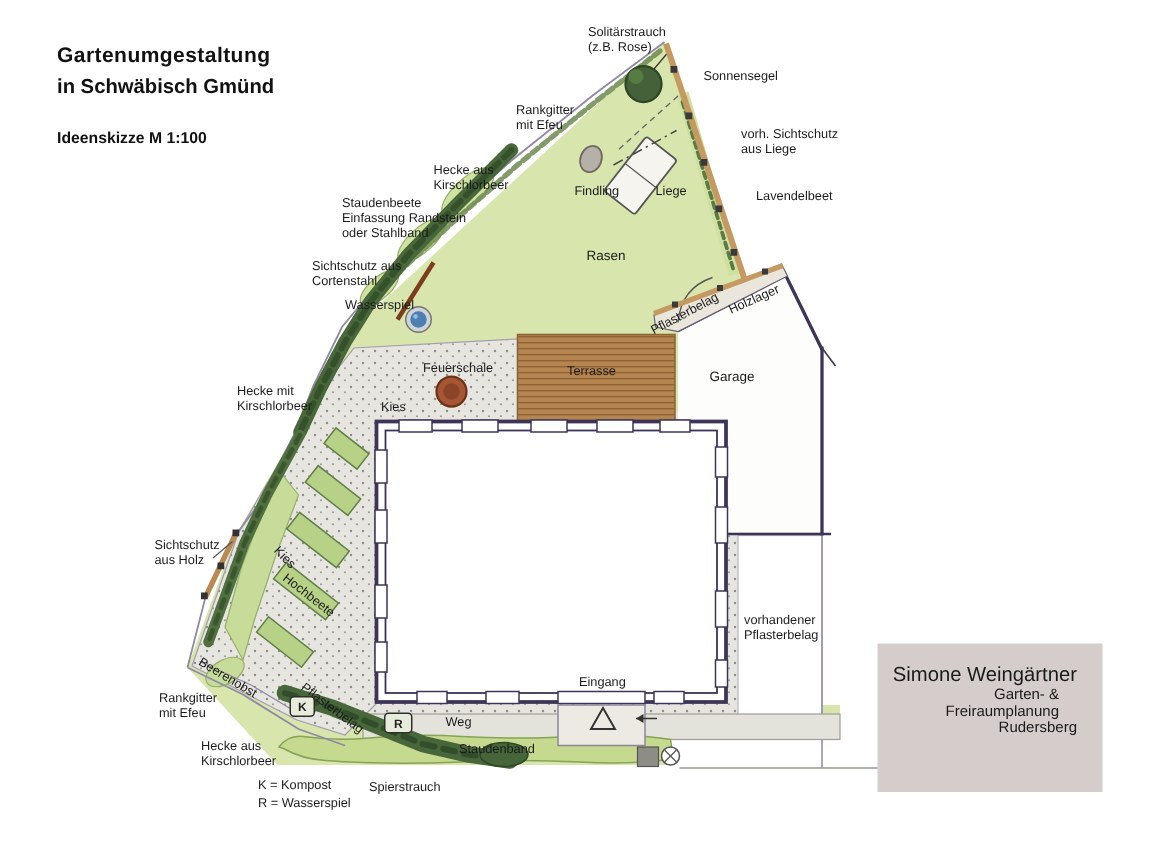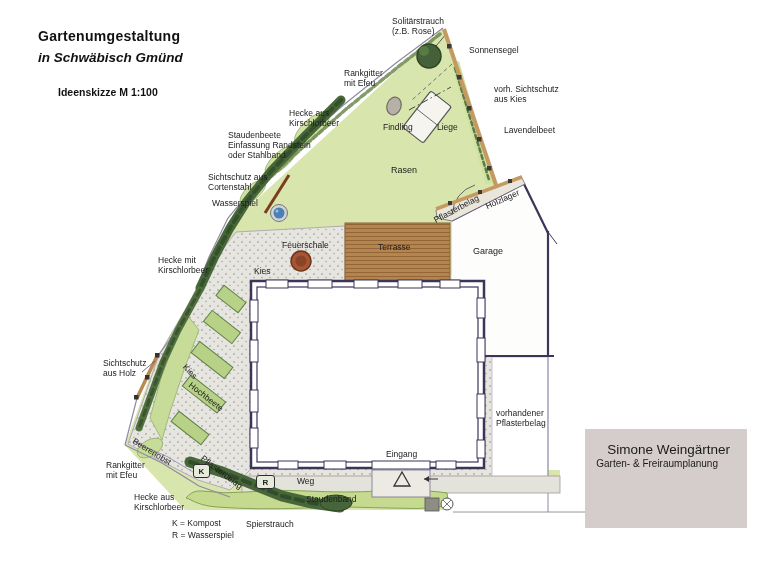--- a/index.html
+++ b/index.html
@@ -5,26 +5,26 @@
   html,body{margin:0;padding:0;}
   body{width:775px;height:567px;position:relative;background:#ffffff;
        font-family:"Liberation Sans",sans-serif;overflow:hidden;}
   #plan-svg{position:absolute;left:0;top:0;z-index:1;}
   .lbl{position:absolute;z-index:2;font-size:8.5px;line-height:1.2;color:#1b1b1b;
        white-space:pre-line;}
   .rlbl{position:absolute;z-index:2;font-size:8.5px;color:#1b1b1b;white-space:nowrap;
         transform-origin:0 0;}
   .big{font-weight:bold;color:#111;}
   #title{left:38px;top:28px;font-size:14px;letter-spacing:.3px;}
-  #subtitle{left:38px;top:50px;font-size:13.5px;font-style:italic;}
-  #scale-note{left:38px;top:86px;font-size:10.5px;margin-left:20px;}
+  #subtitle{left:38px;top:50px;font-size:13.5px;}
+  #scale-note{left:38px;top:86px;font-size:10.5px;}
   .sym{position:absolute;z-index:3;border:1.5px solid #2e2e2e;background:#e7ebd9;
        border-radius:3px;font-size:8px;font-weight:bold;color:#222;
        display:flex;align-items:center;justify-content:center;}
-  #card{position:absolute;z-index:3;left:585px;top:429px;width:162px;height:99px;
+  #card{position:absolute;z-index:3;left:585px;top:429px;width:150px;height:99px;
         background:#d5cdcc;color:#1a1a1a;}
   #card .name{font-size:13.5px;text-align:right;padding:13px 17px 0 0;}
   #card .prof{font-size:10px;text-align:right;padding:1px 29px 0 0;}
   #card .loc{font-size:10px;text-align:right;padding:0 17px 0 0;}
   #card .url{font-size:12.5px;padding:13px 0 0 13px;}
 </style>
 </head>
 <body>
 
 <svg id="plan-svg" width="775" height="567" viewBox="0 0 775 567">
@@ -218,33 +218,33 @@
 <div class="lbl big" id="title">Gartenumgestaltung</div>
 <div class="lbl big" id="subtitle">in Schwäbisch Gmünd</div>
 <div class="lbl big" id="scale-note">Ideenskizze M 1:100</div>
 
 <div class="lbl" style="left:392px;top:16px">Solitärstrauch
 (z.B. Rose)</div>
 <div class="lbl" style="left:469px;top:45px">Sonnensegel</div>
 <div class="lbl" style="left:344px;top:68px">Rankgitter
 mit Efeu</div>
 <div class="lbl" style="left:494px;top:84px">vorh. Sichtschutz
-aus Kies</div>
+aus Liege</div>
 <div class="lbl" style="left:289px;top:108px">Hecke aus
 Kirschlorbeer</div>
 <div class="lbl" style="left:383px;top:122px">Findling</div>
 <div class="lbl" style="left:437px;top:122px">Liege</div>
 <div class="lbl" style="left:504px;top:125px">Lavendelbeet</div>
 <div class="lbl" style="left:228px;top:130px">Staudenbeete
 Einfassung Randstein
 oder Stahlband</div>
 <div class="lbl" style="left:208px;top:172px">Sichtschutz aus
 Cortenstahl</div>
 <div class="lbl" style="left:391px;top:165px;font-size:9px">Rasen</div>
-<div class="lbl" style="left:212px;top:198px">Wasserspiel</div>
+<div class="lbl" style="left:230px;top:198px">Wasserspiel</div>
 <div class="rlbl" style="left:432px;top:216px;transform:rotate(-28deg)">Pflasterbelag</div>
 <div class="rlbl" style="left:484px;top:202px;transform:rotate(-24deg)">Holzlager</div>
 <div class="lbl" style="left:282px;top:240px">Feuerschale</div>
 <div class="lbl" style="left:378px;top:242px">Terrasse</div>
 <div class="lbl" style="left:473px;top:246px;font-size:9px">Garage</div>
 <div class="lbl" style="left:158px;top:255px">Hecke mit
 Kirschlorbeer</div>
 <div class="lbl" style="left:254px;top:266px">Kies</div>
 <div class="lbl" style="left:103px;top:358px">Sichtschutz
 aus Holz</div>
@@ -264,13 +264,14 @@
 <div class="lbl" style="left:246px;top:519px">Spierstrauch</div>
 <div class="lbl" style="left:172px;top:518px">K = Kompost</div>
 <div class="lbl" style="left:172px;top:530px">R = Wasserspiel</div>
 
 <div class="sym" style="left:193px;top:464px;width:15px;height:12px">K</div>
 <div class="sym" style="left:256px;top:475px;width:17px;height:12px">R</div>
 
 <div id="card">
   <div class="name">Simone Weingärtner</div>
   <div class="prof">Garten- &amp; Freiraumplanung</div>
+  <div class="loc">Rudersberg</div>
 </div>
 
 </body></html>

